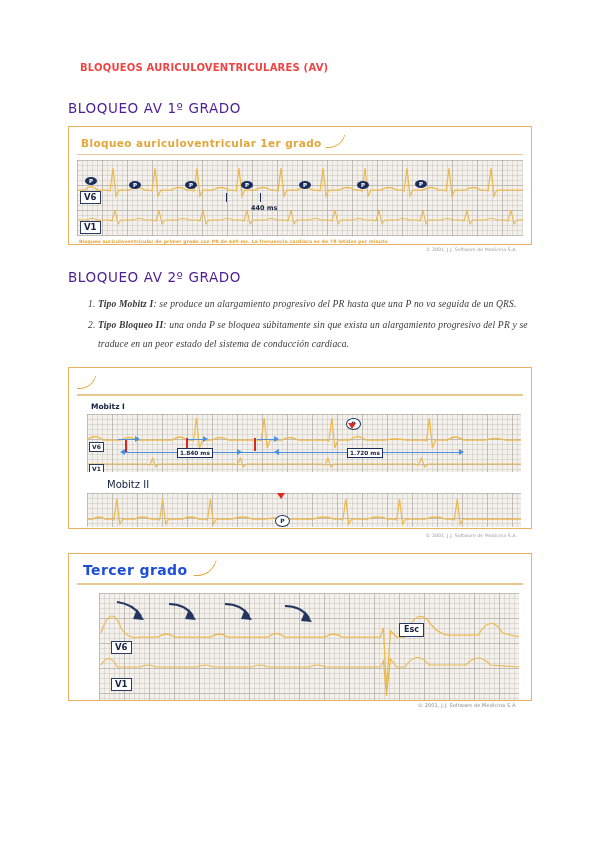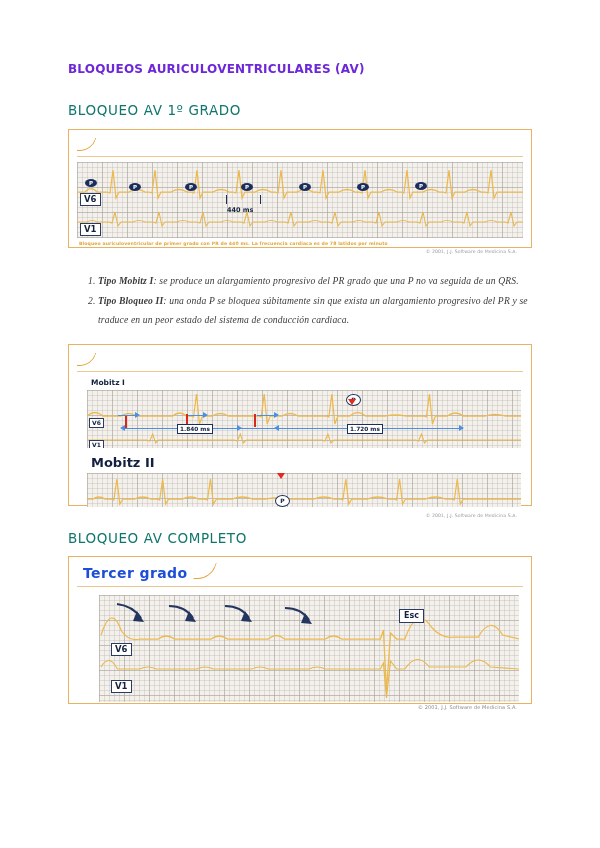--- a/index.html
+++ b/index.html
@@ -2,26 +2,26 @@
 <html><head>
 <meta charset="utf-8">
 <style>
   html,body{margin:0;padding:0;background:#ffffff;}
   body{width:600px;height:848px;overflow:hidden;font-family:"Liberation Sans",sans-serif;}
   .page{position:relative;width:600px;height:848px;background:#fff;box-sizing:border-box;}
   .content{position:absolute;left:68px;top:62px;width:464px;}
 
   h1.doc-title{
     font-family:"DejaVu Sans",sans-serif;
-    font-size:12px;font-weight:bold;color:#6d28d9;
-    letter-spacing:.2px;margin:0 0 26px 0;line-height:1.2;
+    font-size:10px;font-weight:bold;color:#ef4444;
+    letter-spacing:.2px;margin:0 0 26px 12px;line-height:1.2;
   }
   h2.sec-title{
     font-family:"DejaVu Sans",sans-serif;
-    font-size:13.5px;font-weight:normal;color:#0f766e;
+    font-size:13.5px;font-weight:normal;color:#4c1d95;
     letter-spacing:.6px;margin:0 0 10px 0;line-height:1.2;
   }
   p.body-text{
     font-family:"Liberation Serif",serif;
     font-style:italic;font-size:9.6px;color:#3a3a3a;
     line-height:1.85;margin:0 0 14px 0;letter-spacing:.15px;
   }
   ol.mobitz-list{
     margin:0 0 14px 0;padding-left:30px;
   }
@@ -96,21 +96,21 @@
   .blu-arrow-r{
     position:absolute;width:0;height:0;border-top:3px solid transparent;
     border-bottom:3px solid transparent;border-left:5px solid #4a8fe0;
   }
   .blu-arrow-l{
     position:absolute;width:0;height:0;border-top:3px solid transparent;
     border-bottom:3px solid transparent;border-right:5px solid #4a8fe0;
   }
   .mm-label{
     position:absolute;font-family:"DejaVu Sans",sans-serif;font-weight:bold;
-    font-size:7px;color:#13203f;
+    font-size:7px;color:#13203f;padding-left:24px;
   }
   .ms-inline{
     position:absolute;font-family:"DejaVu Sans",sans-serif;font-weight:bold;
     font-size:6.5px;color:#1b2d5b;
   }
   .ms-inline .bar{
     display:block;width:1px;height:9px;background:#1b2d5b;margin:0 auto 1px auto;
   }
   .fig-caption{
     font-family:"DejaVu Sans",sans-serif;font-weight:bold;font-size:4.6px;
@@ -133,20 +133,21 @@
 <body>
 
 <div class="page">
   <div class="content">
 
     <h1 class="doc-title">BLOQUEOS AURICULOVENTRICULARES (AV)</h1>
 
     <h2 class="sec-title">BLOQUEO AV 1º GRADO</h2>
 
     <div class="fig" style="height:119px;">
+      <div class="fig-title">Bloqueo auriculoventricular  1er grado</div>
       <span class="swoosh-holder" style="position:relative;display:inline-block;">
         <span class="swoosh" style="position:absolute;left:2px;top:-12px;width:14px;height:12px;border-bottom:1.3px solid #e3a63c;border-right:1.3px solid #e3a63c;border-bottom-right-radius:11px;transform:skewX(-20deg);"></span>
       </span>
       <div class="title-underline" style="margin-top:2px;"></div>
 
       <div class="strip" style="height:76px;margin-top:5px;">
         <svg viewBox="0 0 446 76" preserveAspectRatio="none">
 
           <path class="trace" d="M0,30 L8,30 Q14,23 20,30 L30,30 L33,31 L36,8 L39,36 L42,30 L52,30
             Q60,25 68,30 L72,30 L75,31 L78,8 L81,36 L84,30 L94,30
@@ -188,23 +189,24 @@
         <span class="mm-label" style="left:150px;top:44px;font-size:6.5px;">440 ms</span>
 
         <span class="lead-tag" style="left:3px;top:31px;">V6</span>
         <span class="lead-tag" style="left:3px;top:61px;">V1</span>
       </div>
 
       <div class="fig-caption">Bloqueo auriculoventricular de primer grado con PR de 440 ms. La frecuencia cardiaca es de 78 latidos por minuto</div>
       <div class="copyright">© 2001, J.J. Software de Medicina S.A.</div>
     </div>
 
+    <h2 class="sec-title">BLOQUEO AV 2º GRADO</h2>
     <ol class="mobitz-list">
       <li>
-        <b>Tipo Mobitz I</b><span>: se produce un alargamiento progresivo del PR grado que una P no va seguida de un QRS.</span>
+        <b>Tipo Mobitz I</b><span>: se produce un alargamiento progresivo del PR hasta que una P no va seguida de un QRS.</span>
       </li>
       <li>
         <b>Tipo Bloqueo II</b><span>: una onda P se bloquea súbitamente sin que exista un alargamiento progresivo del PR y se traduce en un peor estado del sistema de conducción cardiaca.</span>
       </li>
     </ol>
 
     <div class="fig" style="height:162px;">
       <span style="position:relative;display:inline-block;">
         <span class="swoosh" style="position:absolute;left:2px;top:-12px;width:14px;height:12px;border-bottom:1.3px solid #e3a63c;border-right:1.3px solid #e3a63c;border-bottom-right-radius:11px;transform:skewX(-20deg);"></span>
       </span>
@@ -251,21 +253,21 @@
         <span class="blu-arrow-r" style="left:150px;top:35px;"></span>
         <span class="ms-label" style="left:90px;top:34px;">1.840 ms</span>
 
         <span class="blu-line" style="left:190px;top:38px;width:186px;"></span>
         <span class="blu-arrow-l" style="left:187px;top:35px;"></span>
         <span class="blu-arrow-r" style="left:372px;top:35px;"></span>
         <span class="ms-label" style="left:260px;top:34px;">1.720 ms</span>
       </div>
 
       
-      <div style="font-family:'DejaVu Sans',sans-serif;font-weight:bold;font-size:13px;color:#13203f;margin:7px 0 3px 14px;">Mobitz II</div>
+      <div style="font-family:'DejaVu Sans',sans-serif;font-weight:normal;font-size:10px;color:#13203f;margin:7px 0 3px 30px;">Mobitz II</div>
 
       <div class="strip" style="height:34px;margin-left:10px;width:calc(100% - 12px);">
         <svg viewBox="0 0 436 34" preserveAspectRatio="none">
           <path class="trace" d="M0,26 L6,26 Q12,22 18,26 L24,26 L27,27 L30,6 L33,31 L36,26 L48,26
             Q56,22 64,26 L70,26 L73,27 L76,6 L79,31 L82,26 L96,26
             Q104,22 112,26 L118,26 L121,27 L124,6 L127,31 L130,26 L146,26
             Q156,22 166,26 L180,26 Q190,24 200,26 L228,26
             Q238,22 248,26 L254,26 L257,27 L260,6 L263,31 L266,26 L282,26
             Q292,22 302,26 L308,26 L311,27 L314,6 L317,31 L320,26 L340,26
             Q350,22 360,26 L366,26 L369,27 L372,6 L375,31 L378,26 L436,26"></path>
@@ -274,21 +276,20 @@
         <span class="red-arrow" style="left:190px;top:6px;">
           <span class="shaft"></span>
           <span class="head"></span>
         </span>
         <span class="pmark-open" style="left:188px;top:22px;">P</span>
       </div>
 
       <div class="copyright" style="margin-top:6px;">© 2001, J.J. Software de Medicina S.A.</div>
     </div>
 
-    <h2 class="sec-title">BLOQUEO AV COMPLETO</h2>
 
     <div class="fig" style="height:148px;">
       <div class="fig-title big">Tercer grado</div>
       <span style="position:relative;display:inline-block;">
         <span class="swoosh" style="position:absolute;left:4px;top:-15px;width:17px;height:15px;border-bottom:1.4px solid #e3a63c;border-right:1.4px solid #e3a63c;border-bottom-right-radius:13px;transform:skewX(-20deg);"></span>
       </span>
       <div class="title-underline" style="margin-top:2px;"></div>
 
       <div class="strip" style="height:107px;margin:8px 0 0 22px;width:calc(100% - 26px);">
         <svg viewBox="0 0 412 107" preserveAspectRatio="none">
@@ -314,21 +315,21 @@
         </svg>
         <svg class="dark-arrow" style="left:124px;top:6px;width:34px;height:26px;" viewBox="0 0 34 26">
           <path d="M2,5 Q18,5 26,17" stroke="#24365f" stroke-width="2.1" fill="none"></path>
           <path d="M22,10 L29,21 L18,20 Z" fill="#24365f"></path>
         </svg>
         <svg class="dark-arrow" style="left:184px;top:8px;width:34px;height:26px;" viewBox="0 0 34 26">
           <path d="M2,5 Q18,5 26,17" stroke="#24365f" stroke-width="2.1" fill="none"></path>
           <path d="M22,10 L29,21 L18,20 Z" fill="#24365f"></path>
         </svg>
 
-        <span class="esc-tag" style="left:300px;top:14px;">Esc</span>
+        <span class="esc-tag" style="left:300px;top:30px;">Esc</span>
         <span class="lead-tag" style="left:12px;top:48px;">V6</span>
         <span class="lead-tag" style="left:12px;top:85px;">V1</span>
       </div>
 
       <div class="copyright dk" style="margin-top:2px;">© 2001, J.J. Software de Medicina S.A.</div>
     </div>
 
   </div>
 </div>
 

